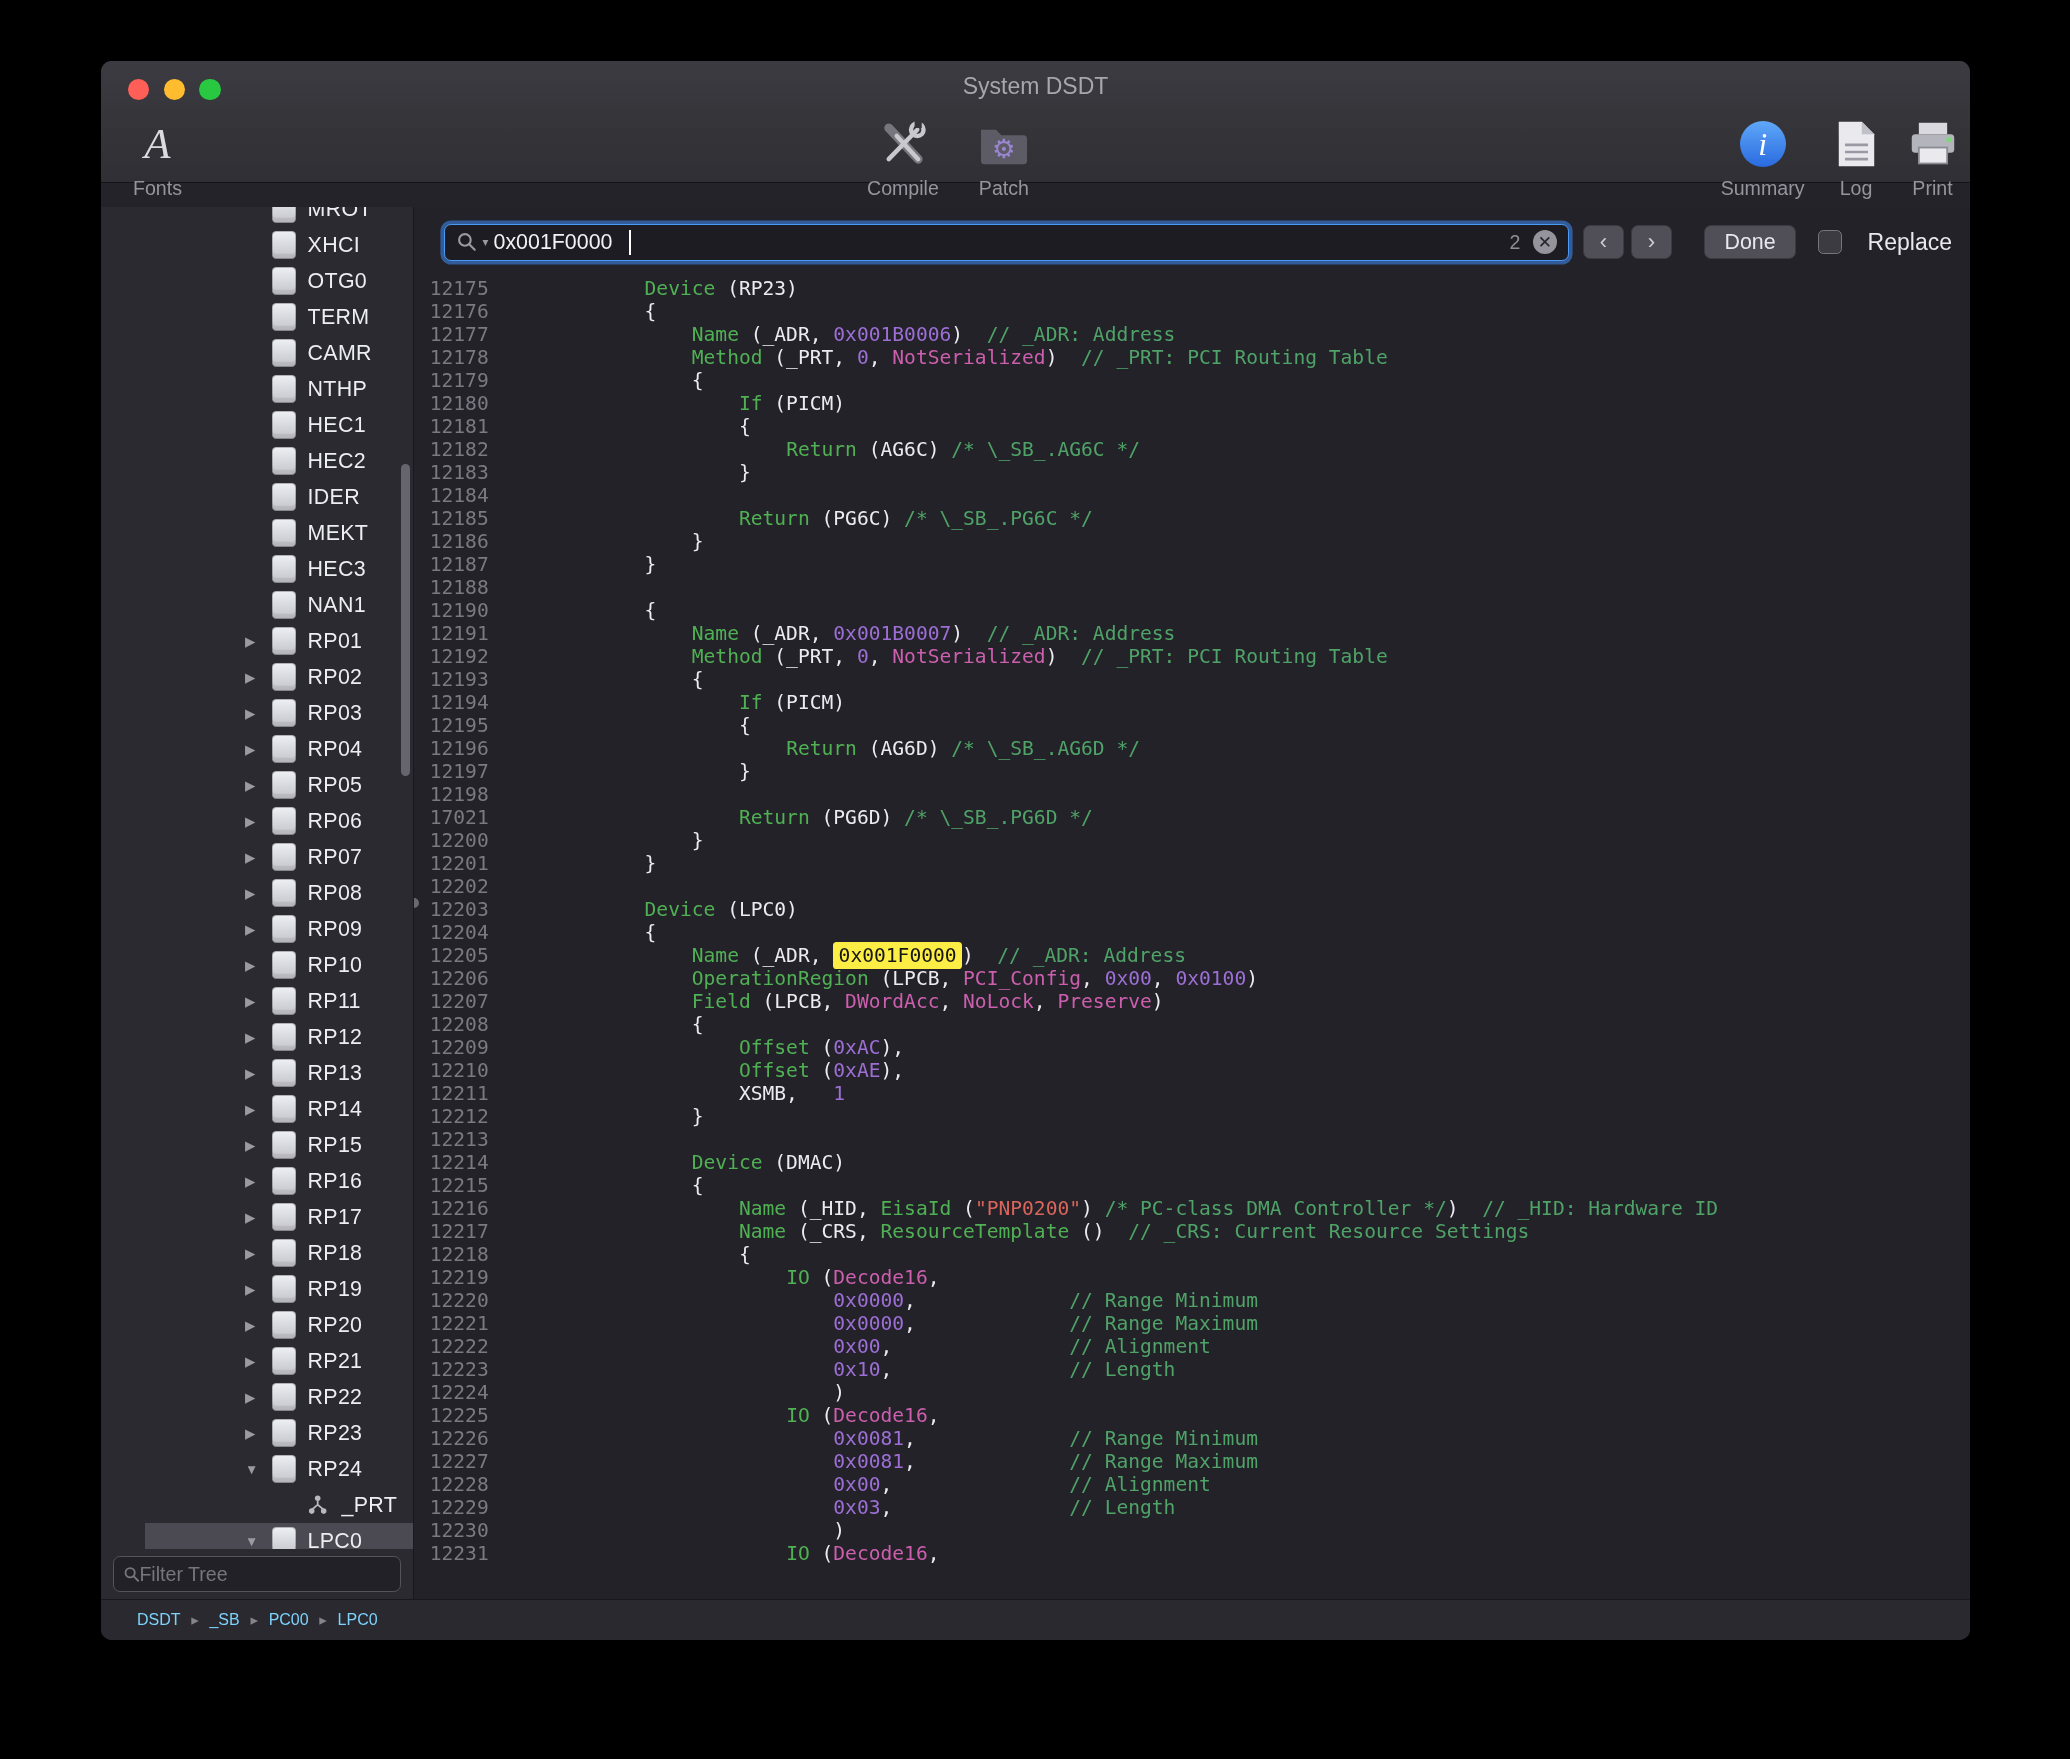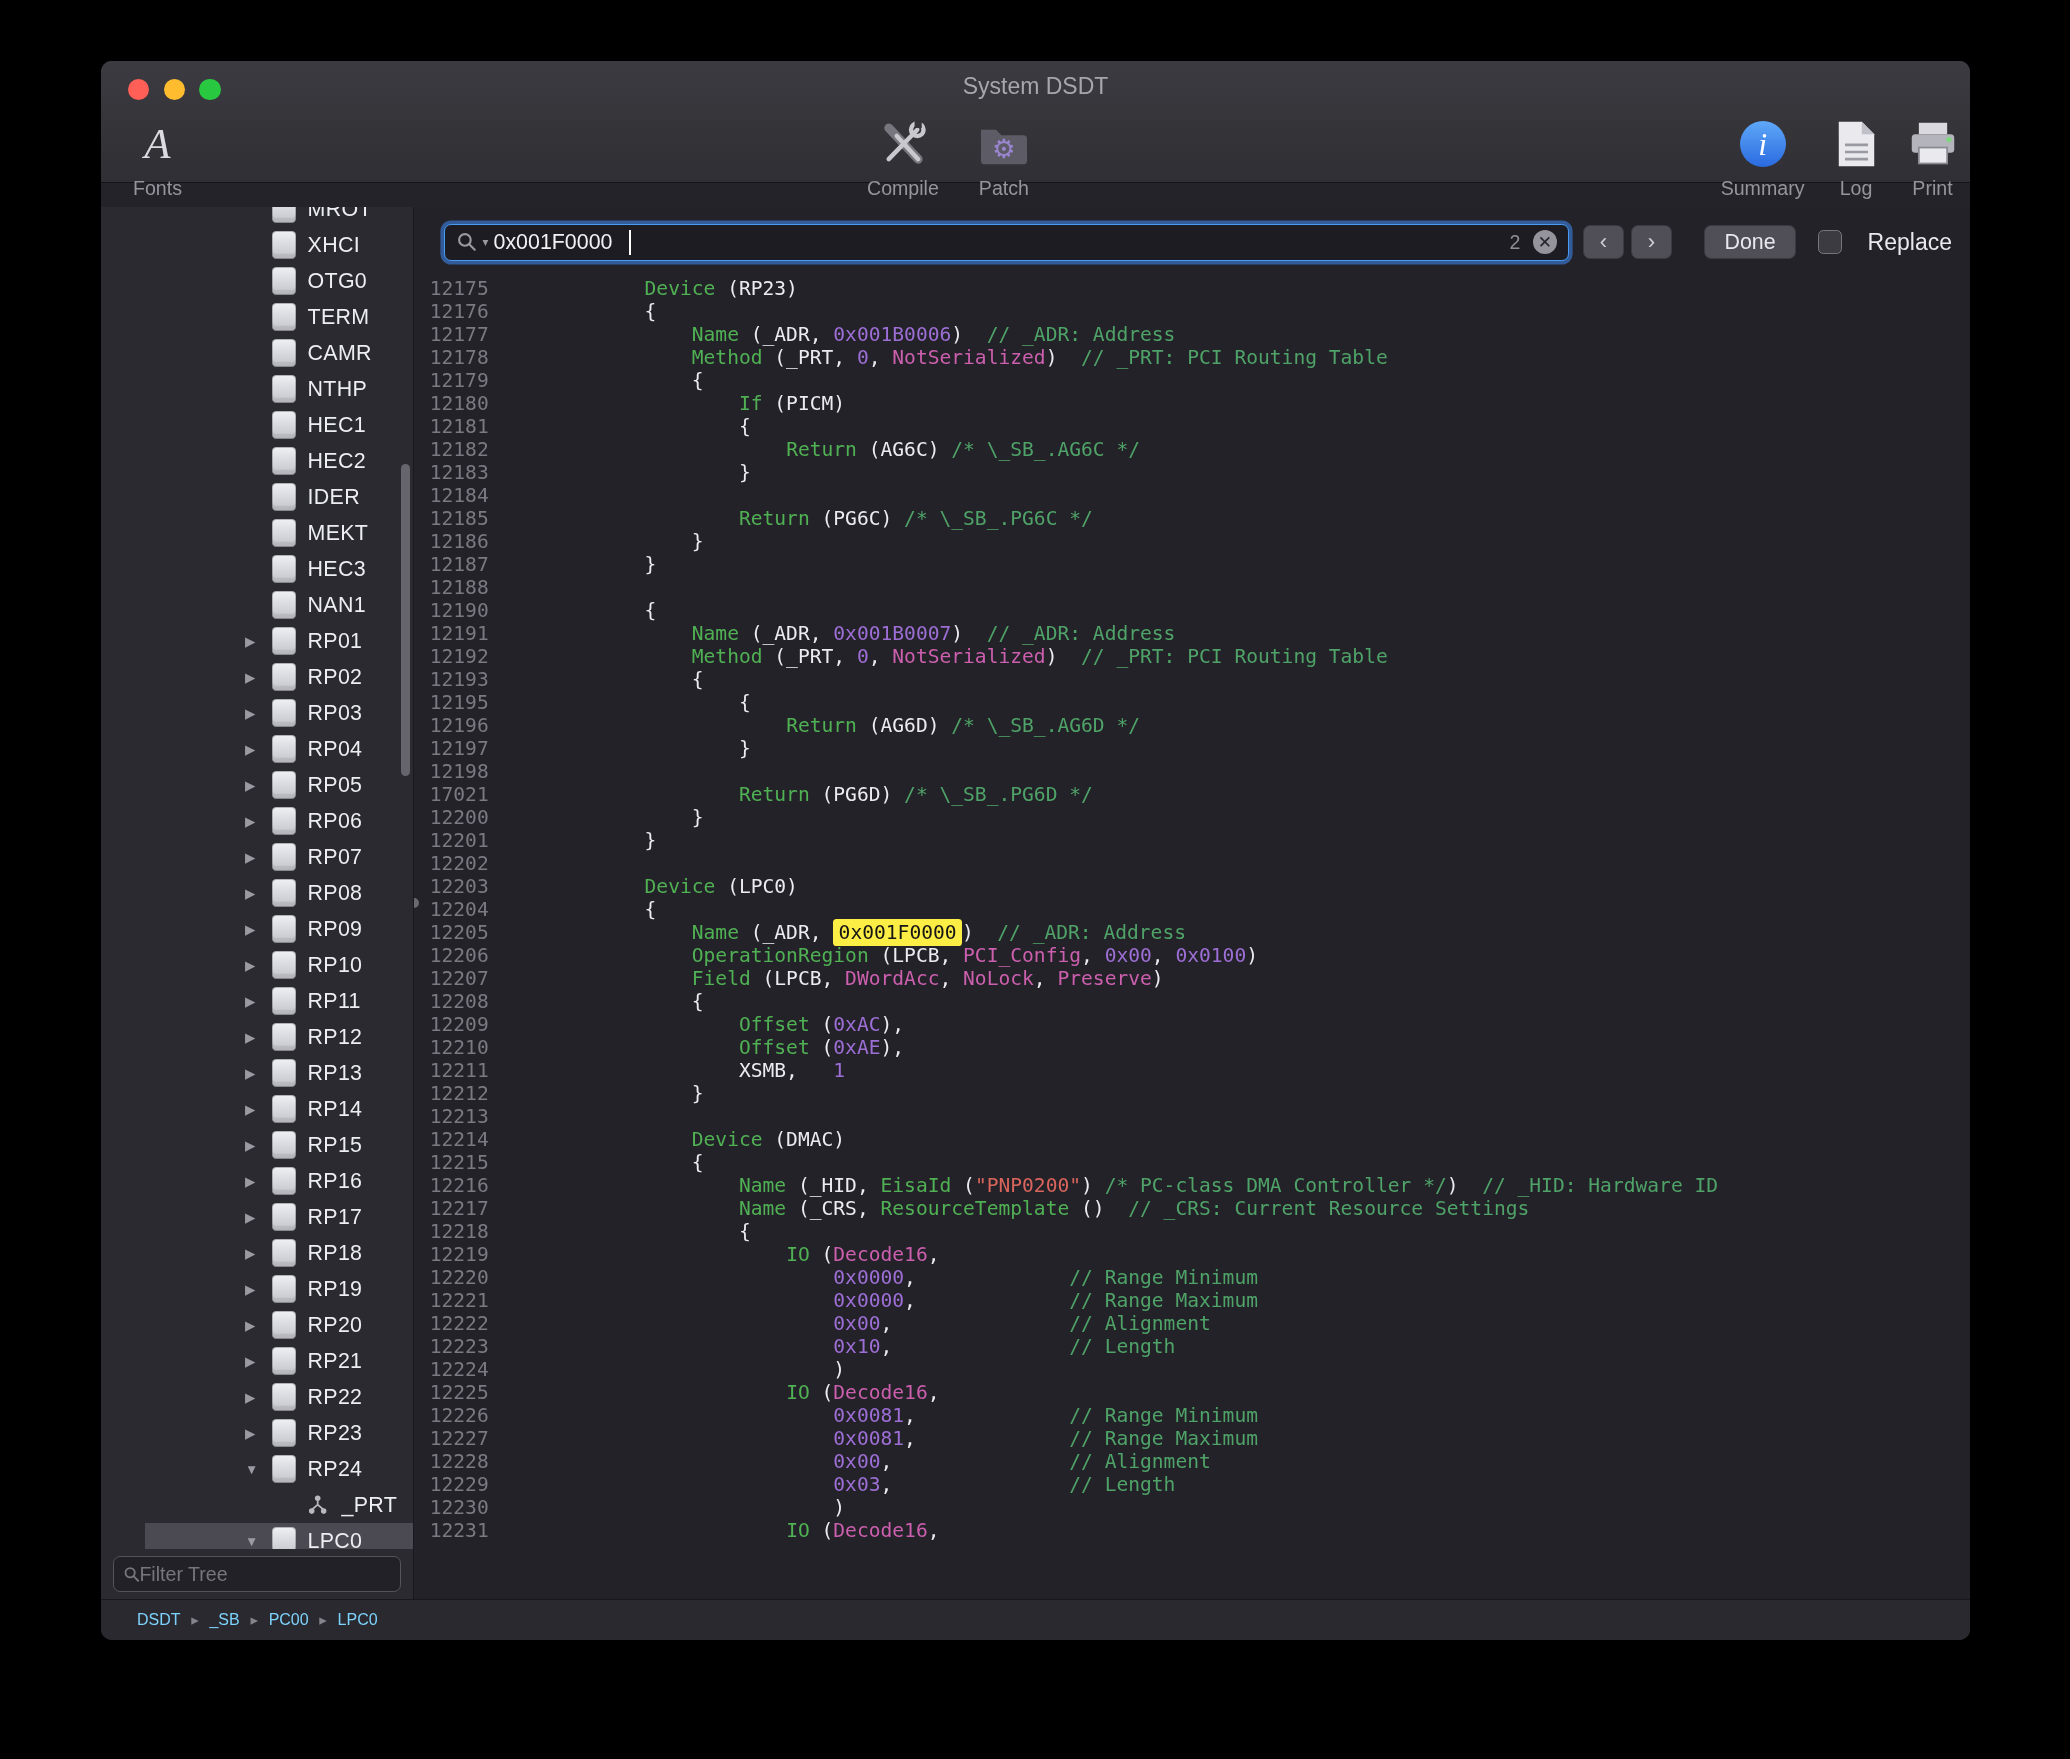--- a/index.html
+++ b/index.html
@@ -432,20 +432,21 @@
             <div class="cl"><span class="ln">12183</span><span><span class="t-p">                    }</span></span></div>
             <div class="cl"><span class="ln">12184</span><span></span></div>
             <div class="cl"><span class="ln">12185</span><span><span class="t-p">                    </span><span class="t-k">Return</span><span class="t-p"> (PG6C) </span><span class="t-m">/* \_SB_.PG6C */</span></span></div>
             <div class="cl"><span class="ln">12186</span><span><span class="t-p">                }</span></span></div>
             <div class="cl"><span class="ln">12187</span><span><span class="t-p">            }</span></span></div>
             <div class="cl"><span class="ln">12188</span><span></span></div>
             <div class="cl"><span class="ln">12190</span><span><span class="t-p">            {</span></span></div>
             <div class="cl"><span class="ln">12191</span><span><span class="t-p">                </span><span class="t-k">Name</span><span class="t-p"> (_ADR, </span><span class="t-n">0x001B0007</span><span class="t-p">)  </span><span class="t-m">// _ADR: Address</span></span></div>
             <div class="cl"><span class="ln">12192</span><span><span class="t-p">                </span><span class="t-k">Method</span><span class="t-p"> (_PRT, </span><span class="t-n">0</span><span class="t-p">, </span><span class="t-c">NotSerialized</span><span class="t-p">)  </span><span class="t-m">// _PRT: PCI Routing Table</span></span></div>
             <div class="cl"><span class="ln">12193</span><span><span class="t-p">                {</span></span></div>
+            <div class="cl"><span class="ln">12194</span><span><span class="t-p">                    </span><span class="t-k">If</span><span class="t-p"> (PICM)</span></span></div>
             <div class="cl"><span class="ln">12195</span><span><span class="t-p">                    {</span></span></div>
             <div class="cl"><span class="ln">12196</span><span><span class="t-p">                        </span><span class="t-k">Return</span><span class="t-p"> (AG6D) </span><span class="t-m">/* \_SB_.AG6D */</span></span></div>
             <div class="cl"><span class="ln">12197</span><span><span class="t-p">                    }</span></span></div>
             <div class="cl"><span class="ln">12198</span><span></span></div>
             <div class="cl"><span class="ln">17021</span><span><span class="t-p">                    </span><span class="t-k">Return</span><span class="t-p"> (PG6D) </span><span class="t-m">/* \_SB_.PG6D */</span></span></div>
             <div class="cl"><span class="ln">12200</span><span><span class="t-p">                }</span></span></div>
             <div class="cl"><span class="ln">12201</span><span><span class="t-p">            }</span></span></div>
             <div class="cl"><span class="ln">12202</span><span></span></div>
             <div class="cl"><span class="ln">12203</span><span><span class="t-p">            </span><span class="t-k">Device</span><span class="t-p"> (LPC0)</span></span></div>
             <div class="cl"><span class="ln">12204</span><span><span class="t-p">            {</span></span></div>

